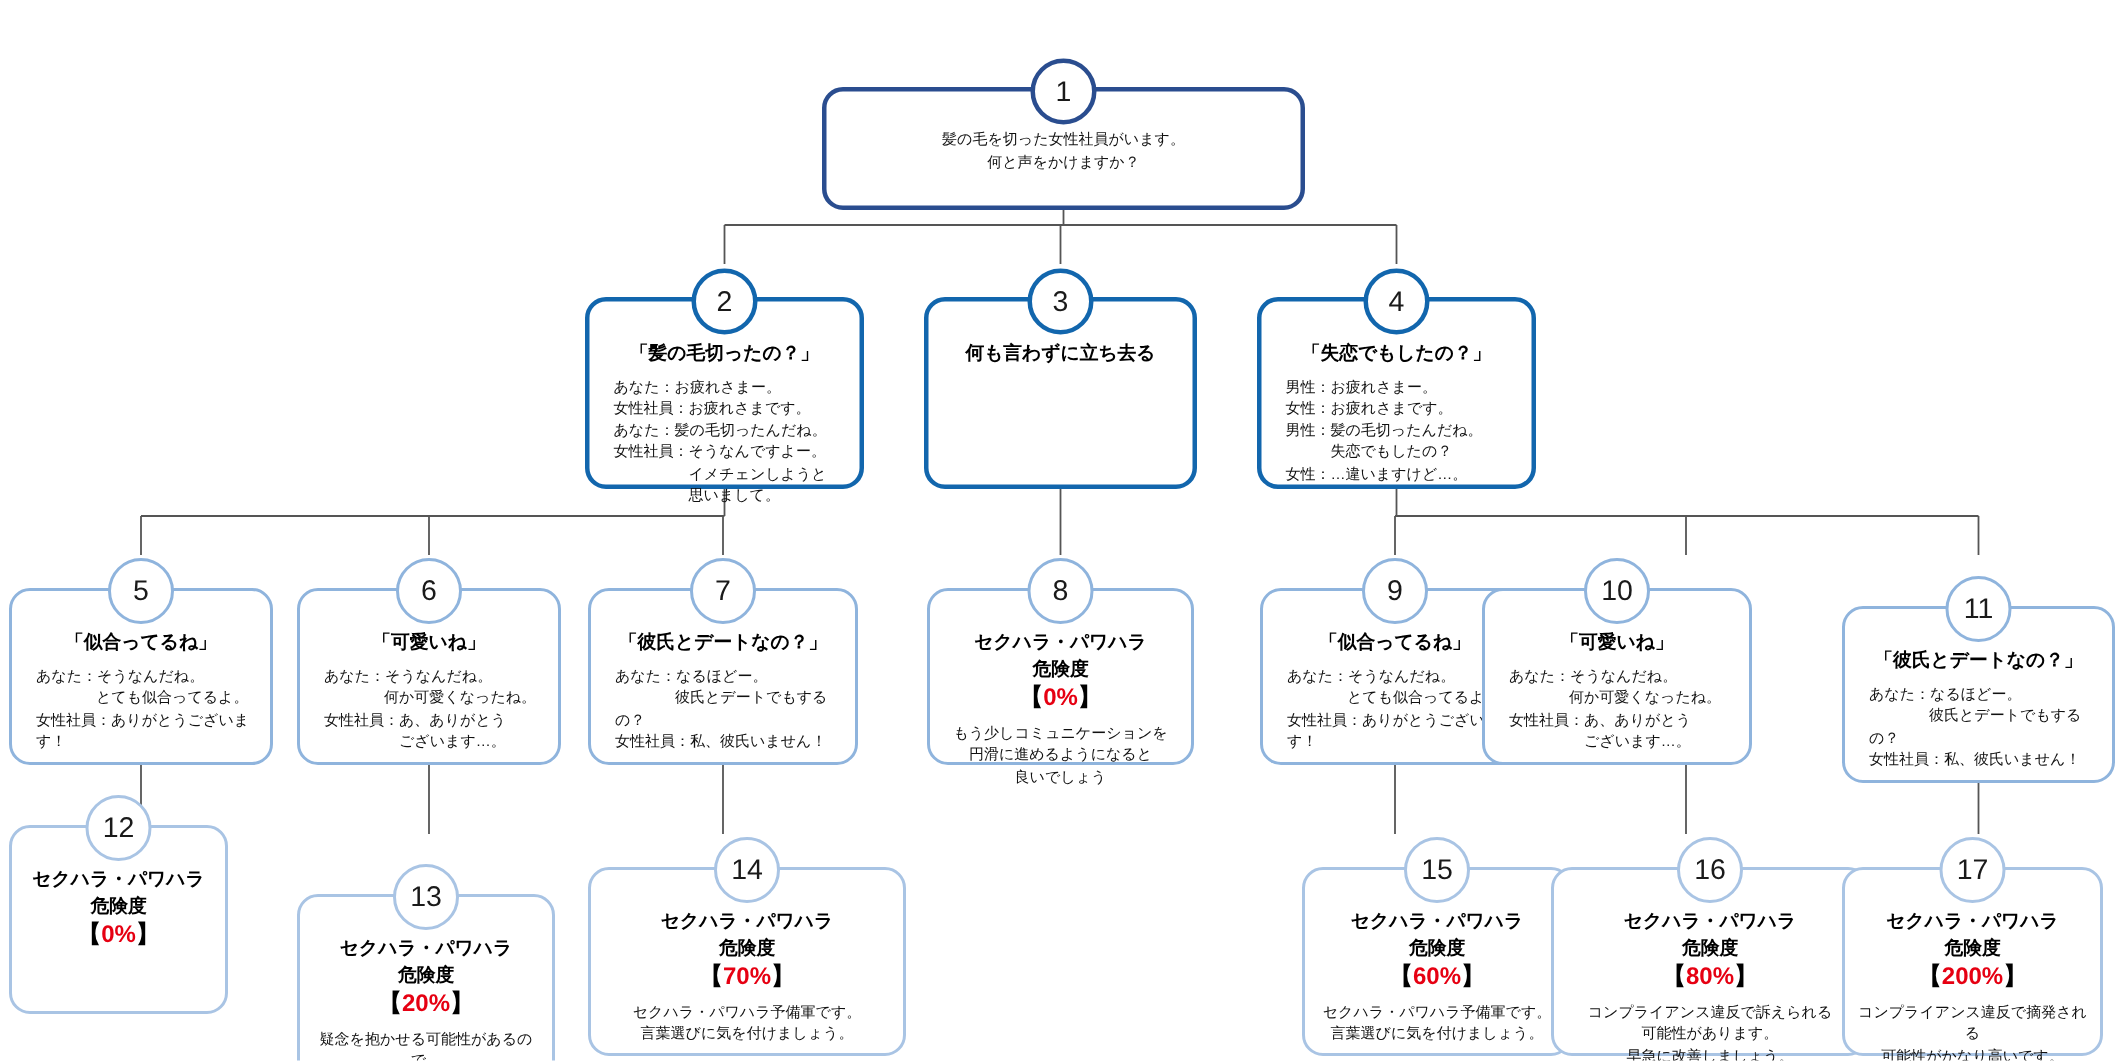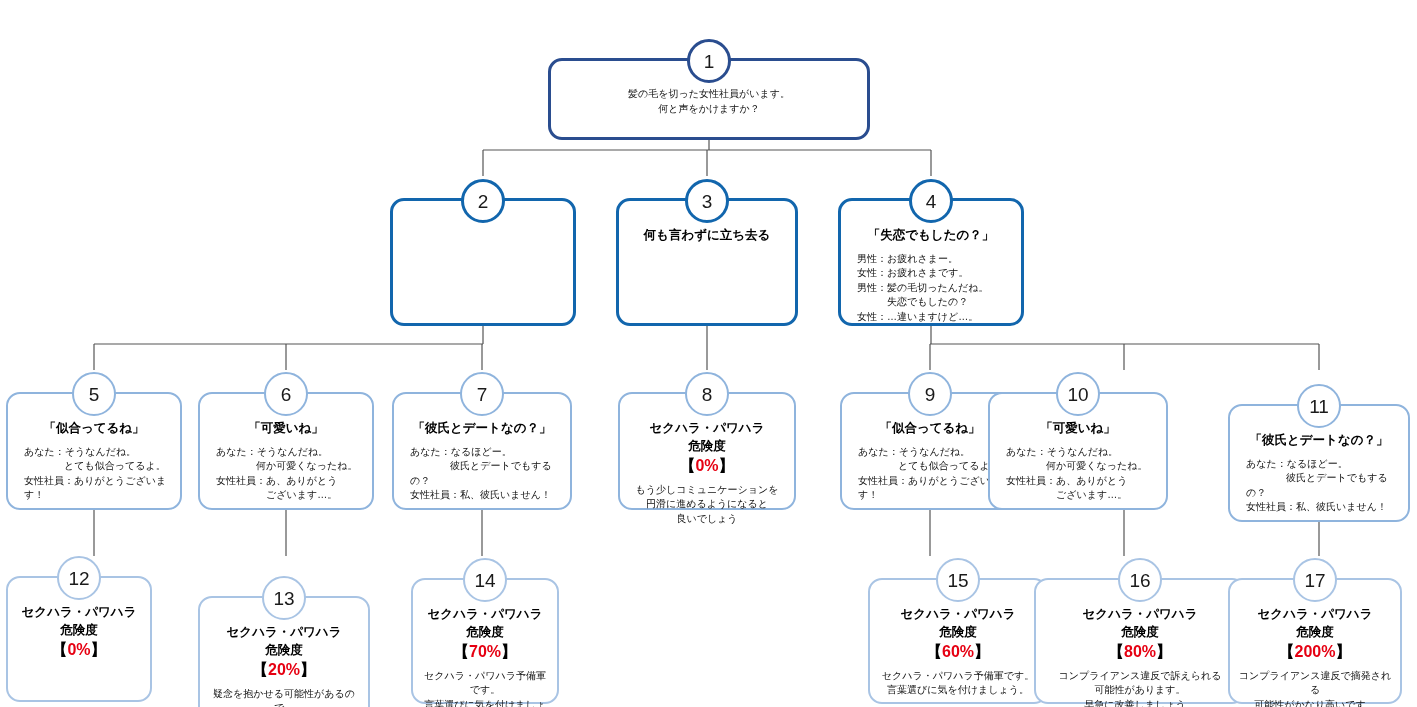--- a/index.html
+++ b/index.html
@@ -149,20 +149,29 @@
     </svg>
 <div class="node lvl-1" style="left: 548px; top: 58px; width: 322px; height: 82px;">
       <div class="badge">1</div>
       <div class="body">
         <div class="detail ">髪の毛を切った女性社員がいます。
 何と声をかけますか？</div>
       </div>
     </div>
     <div class="node lvl-2" style="left: 390px; top: 198px; width: 186px; height: 128px;">
       <div class="badge">2</div>
+      <div class="body">
+        <div class="title">「髪の毛切ったの？」</div>
+        <div class="detail left">あなた：お疲れさまー。
+女性社員：お疲れさまです。
+あなた：髪の毛切ったんだね。
+女性社員：そうなんですよー。
+　　　　　イメチェンしようと
+　　　　　思いまして。</div>
+      </div>
     </div>
     <div class="node lvl-2" style="left: 616px; top: 198px; width: 182px; height: 128px;">
       <div class="badge">3</div>
       <div class="body">
         <div class="title">何も言わずに立ち去る</div>
       </div>
     </div>
     <div class="node lvl-2" style="left: 838px; top: 198px; width: 186px; height: 128px;">
       <div class="badge">4</div>
       <div class="body">
@@ -234,39 +243,39 @@
     </div>
     <div class="node lvl-3" style="left: 1228px; top: 404px; width: 182px; height: 118px;">
       <div class="badge">11</div>
       <div class="body">
         <div class="title">「彼氏とデートなの？」</div>
         <div class="detail left">あなた：なるほどー。
 　　　　彼氏とデートでもするの？
 女性社員：私、彼氏いません！</div>
       </div>
     </div>
-    <div class="node lvl-4" style="left: 6px; top: 576px; width: 146px; height: 126px;">
+    <div class="node lvl-4" style="left: 6px; top: 550px; width: 146px; height: 126px;">
       <div class="badge">12</div>
       <div class="body">
         <div class="risk-title">セクハラ・パワハラ
 危険度</div>
         <div class="risk-value"><span>【</span><span class="pct">0%</span><span>】</span></div>
       </div>
     </div>
     <div class="node lvl-4" style="left: 198px; top: 596px; width: 172px; height: 126px;">
       <div class="badge">13</div>
       <div class="body">
         <div class="risk-title">セクハラ・パワハラ
 危険度</div>
         <div class="risk-value"><span>【</span><span class="pct">20%</span><span>】</span></div>
         <div class="note">疑念を抱かせる可能性があるので、
 言葉選びを気を付けましょう。</div>
       </div>
     </div>
-    <div class="node lvl-4" style="left: 411px; top: 578px; width: 148px; height: 126px; padding-left: 41px;">
+    <div class="node lvl-4" style="left: 392px; top: 578px; width: 212px; height: 126px; padding-left: 41px;">
       <div class="badge">14</div>
       <div class="body">
         <div class="risk-title">セクハラ・パワハラ
 危険度</div>
         <div class="risk-value"><span>【</span><span class="pct">70%</span><span>】</span></div>
         <div class="note">セクハラ・パワハラ予備軍です。
 言葉選びに気を付けましょう。</div>
       </div>
     </div>
     <div class="node lvl-4" style="left: 868px; top: 578px; width: 180px; height: 126px;">

